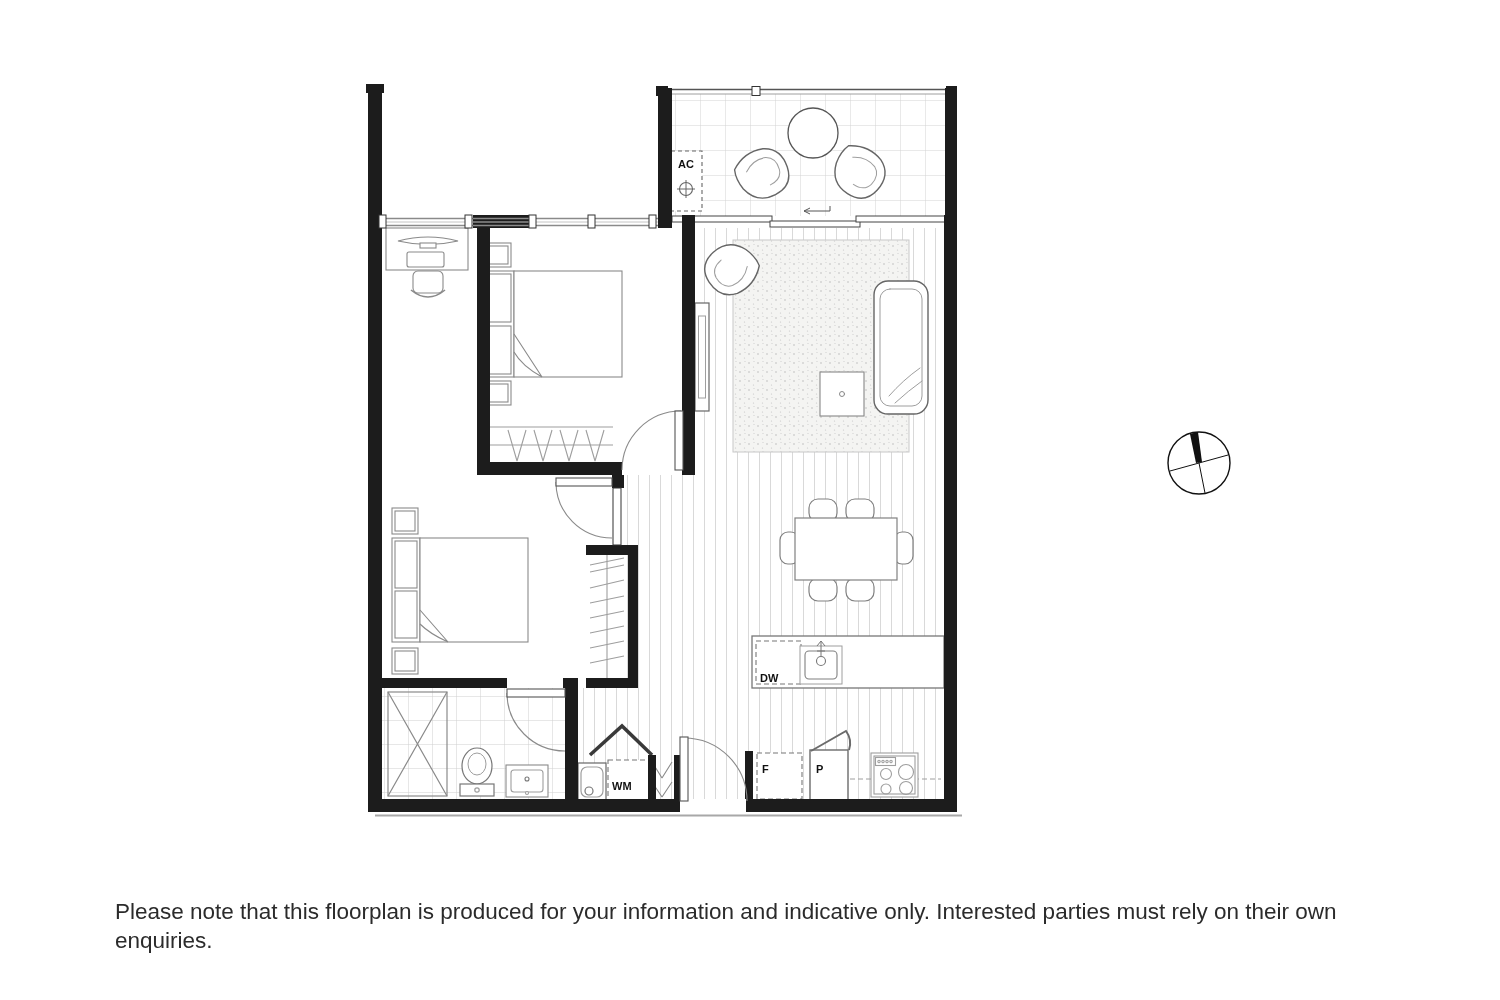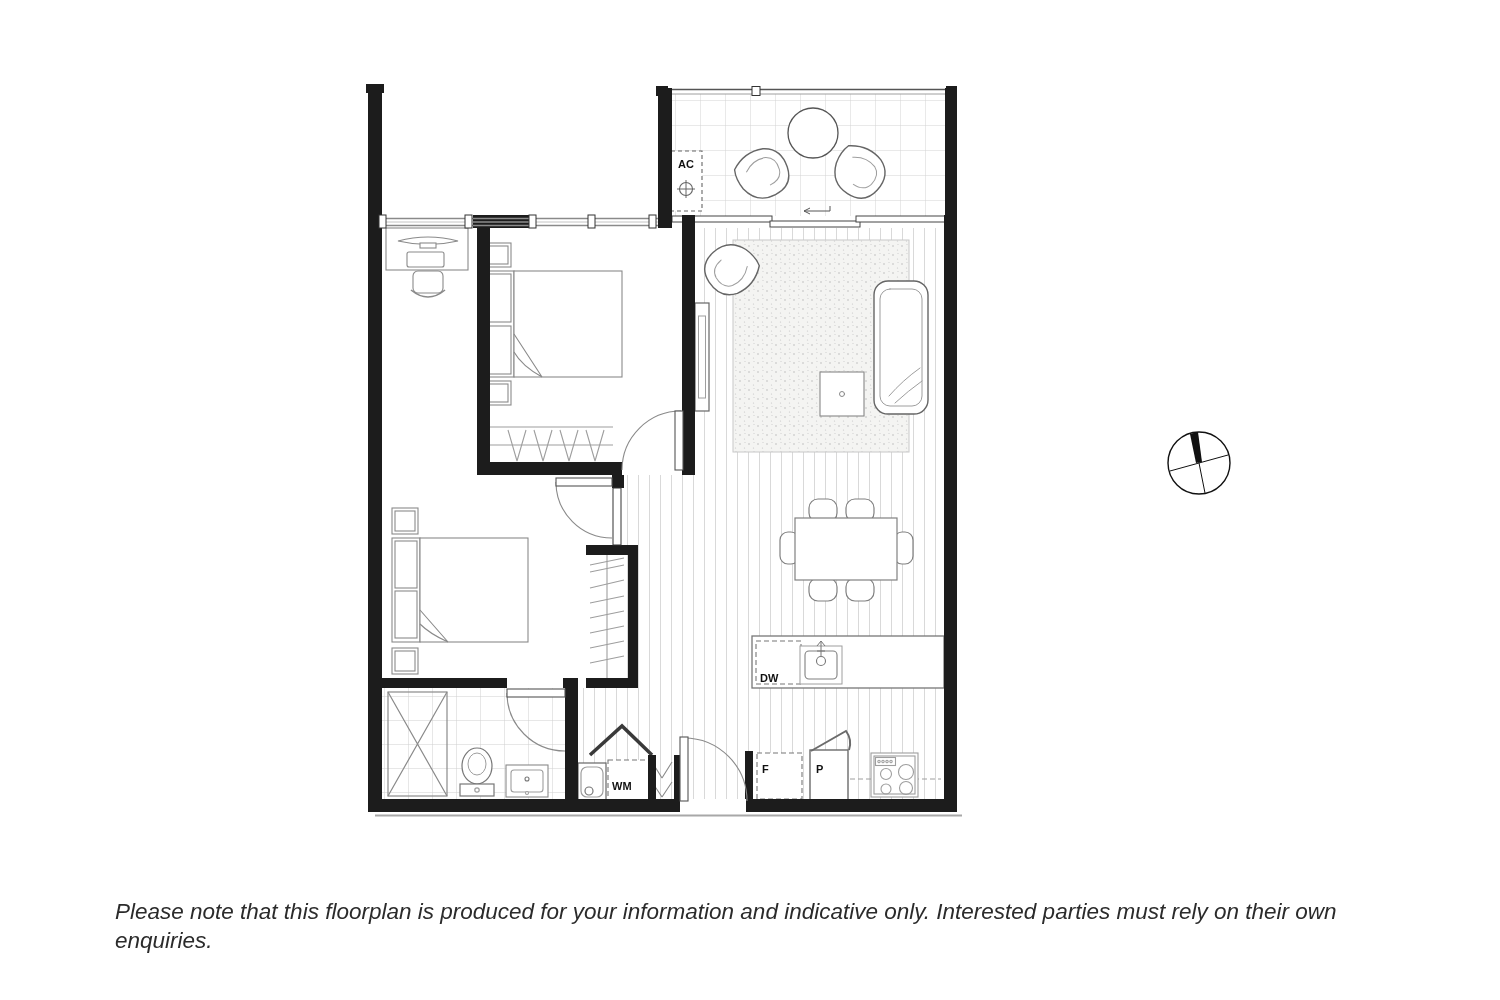--- a/index.html
+++ b/index.html
@@ -1,21 +1,21 @@
 <!DOCTYPE html>
 <html><head>
 <meta charset="utf-8">
 <style>
   html,body{margin:0;padding:0;background:#ffffff;}
   .page{position:relative;width:1500px;height:1000px;background:#ffffff;overflow:hidden;
         font-family:"Liberation Sans",sans-serif;}
   .plan-svg{position:absolute;left:0;top:0;}
   .disclaimer{position:absolute;left:115px;top:874px;width:1318px;
               font-family:"Liberation Sans",sans-serif;
-              font-style:italic;font-size:22.5px;line-height:1.32;color:#2b2b2b;}
+              font-size:22.5px;line-height:1.32;color:#2b2b2b;}
   svg text.lbl{font-family:"Liberation Sans",sans-serif;font-weight:bold;font-size:11px;fill:#111;}
 </style>
 </head>
 <body>
 
 <div class="page">
 
 <svg class="plan-svg" width="1500" height="1000" viewBox="0 0 1500 1000">
 
   <defs>

